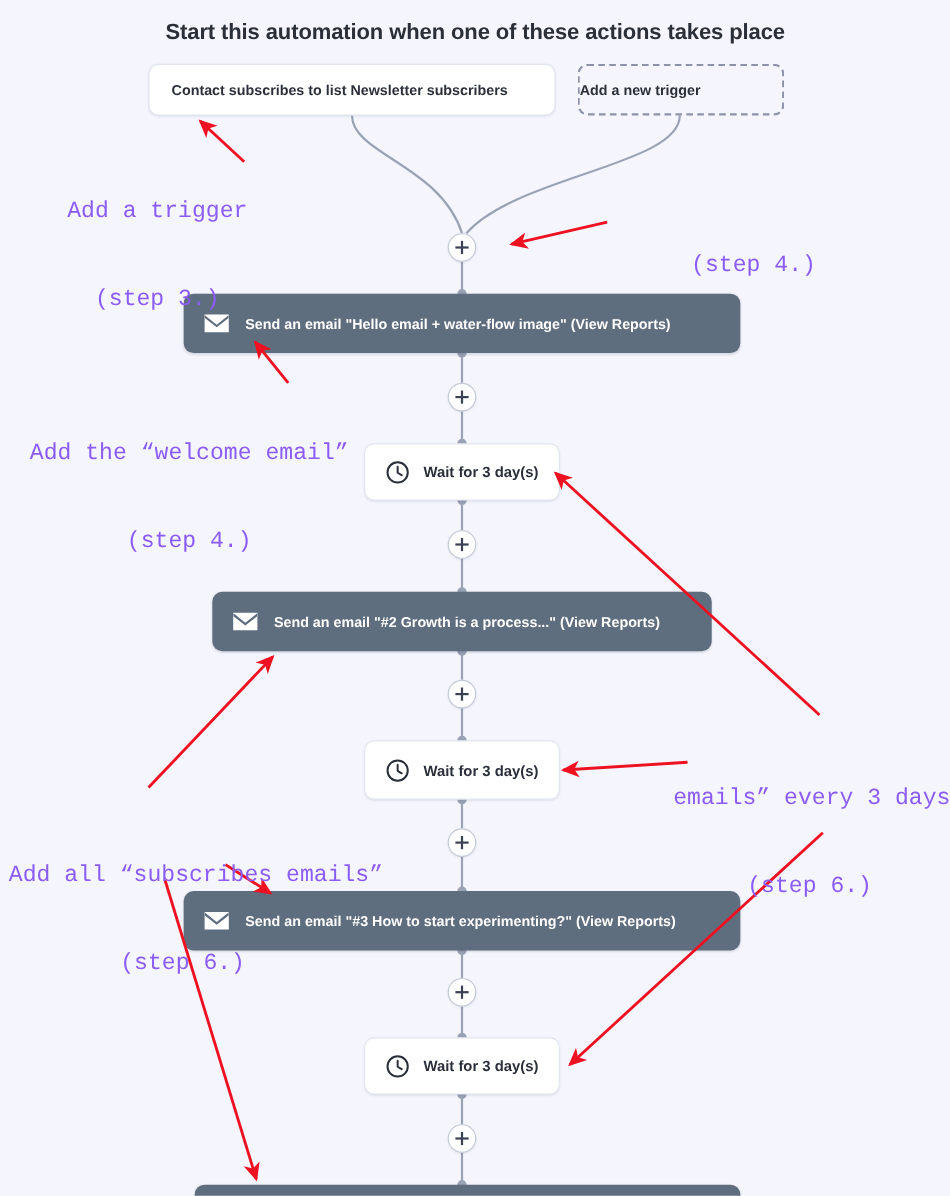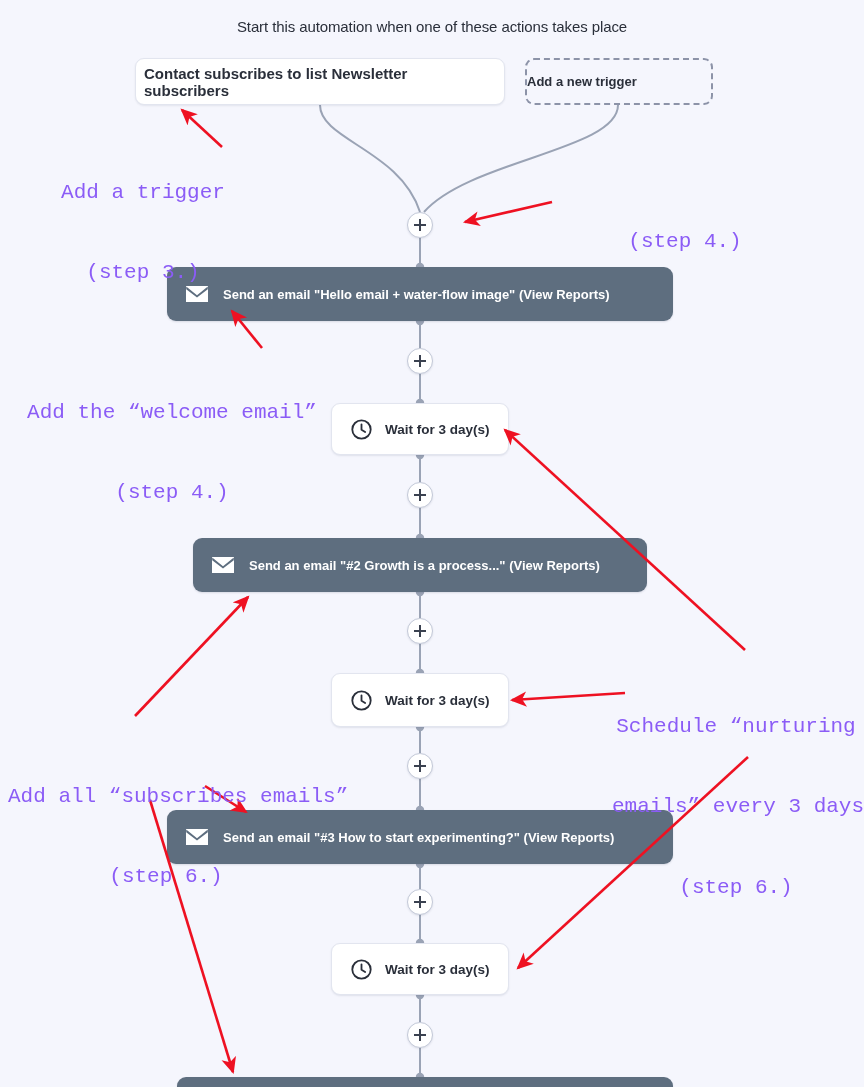--- a/index.html
+++ b/index.html
@@ -37,44 +37,44 @@
     pointer-events: none;
   }
 
   
   .flow-heading {
     position: absolute;
     left: 0;
     top: 18px;
     width: 864px;
     text-align: center;
-    font-size: 15px;
-    font-weight: normal;
+    font-size: 20px;
+    font-weight: bold;
     color: #2a2f3a;
     letter-spacing: -0.1px;
     z-index: 3;
   }
 
   
   .node {
     position: absolute;
     box-sizing: border-box;
     display: flex;
     align-items: center;
     z-index: 3;
   }
 
   
   .trigger-box {
     background: #ffffff;
     border: 1px solid #e2e5ef;
     border-radius: 9px;
     box-shadow: 0 1px 2px rgba(40,50,80,0.09);
-    padding: 0 8px;
-    font-size: 15px;
+    padding: 0 20px;
+    font-size: 13px;
     font-weight: bold;
     color: #2a2f3a;
     justify-content: flex-start;
   }
   .trigger-dashed {
     background: transparent;
     border: 2px dashed #8c93a8;
     border-radius: 9px;
     box-shadow: none;
     justify-content: flex-start;
@@ -324,21 +324,20 @@
   <div class="annot center" style="left:550px; top:175px; width:270px;">
     <div>(step 4.)</div>
   </div>
 
   <div class="annot center" style="left:22px; top:346px; width:300px;">
     <div>Add the “welcome email”</div>
     <div>(step 4.)</div>
   </div>
 
   <div class="annot center" style="left:612px; top:660px; width:248px;">
-    <div>Schedule “nurturing</div>
     <div>emails” every 3 days</div>
     <div>(step 6.)</div>
   </div>
 
   <div class="annot center" style="left:8px; top:730px; width:316px;">
     <div>Add all “subscribes emails”</div>
     <div>(step 6.)</div>
   </div>
 
 </div>

